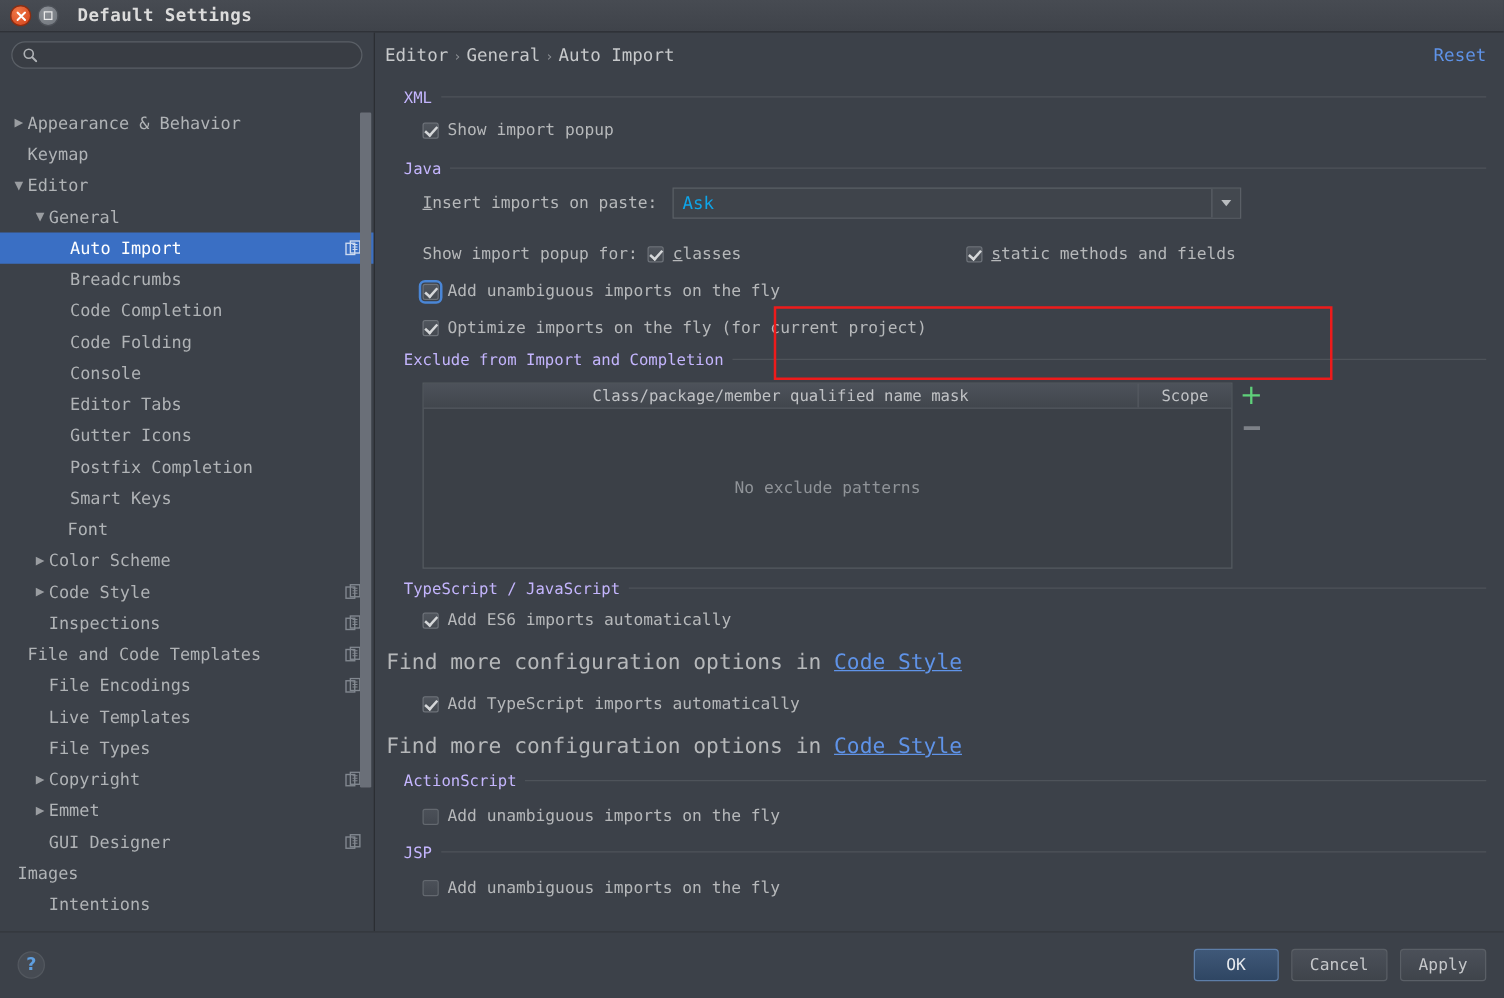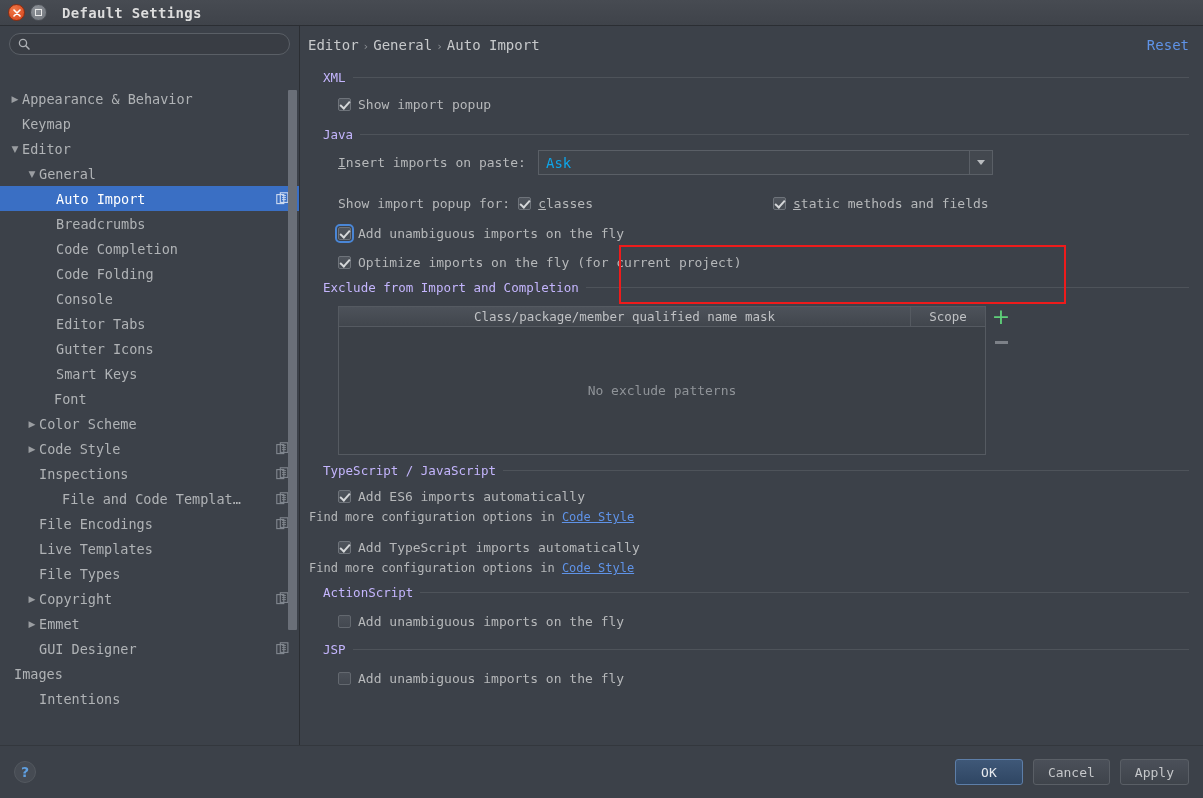--- a/index.html
+++ b/index.html
@@ -128,21 +128,21 @@
        font-size:12.5px;color:#c0c2c5;}
   .th.c1{ flex:1; border-right:1px solid #555a61;}
   .th.c2{ width:74px; }
   .tbl-body{ height:127px; display:flex;align-items:center;justify-content:center;
              color:#8f9398; font-size:13px;}
   .tbl-side{ width:30px; display:flex;flex-direction:column;align-items:center; padding-top:1px;}
   .plus-btn{ color:#5fd07a; font-size:22px; line-height:20px; cursor:pointer;
              font-family:"DejaVu Sans",sans-serif; }
   .minus-btn{ width:13px;height:3px;background:#7d8188; margin-top:14px; cursor:pointer;}
 
-  .hint{ font-size:12px; color:#b6b8ba; margin:2px 0 0 1px;}
+  .hint{ font-size:17px; color:#b6b8ba; margin:12px 0 0 1px;}
   .hint a{ color:#5f93e8; text-decoration:underline; cursor:pointer;}
 
   
   .footer{
     position:absolute; left:0; right:0; bottom:0; height:53px;
     background:#3c4149; border-top:1px solid #33373d;
     display:flex; align-items:center; padding:0 14px;
   }
   .help{
     width:22px;height:22px;border-radius:50%;
@@ -238,20 +238,24 @@
         <div class="tree-item" style="padding-left: 42px;">
           <span class="arrow"></span>
           <span class="lbl">Editor Tabs</span>
         </div>
         <div class="tree-item" style="padding-left: 42px;">
           <span class="arrow"></span>
           <span class="lbl">Gutter Icons</span>
         </div>
         <div class="tree-item" style="padding-left: 42px;">
           <span class="arrow"></span>
+          <span class="lbl">Postfix Completion</span>
+        </div>
+        <div class="tree-item" style="padding-left: 42px;">
+          <span class="arrow"></span>
           <span class="lbl">Smart Keys</span>
         </div>
         <div class="tree-item" style="padding-left: 40px;">
           <span class="arrow"></span>
           <span class="lbl">Font</span>
         </div>
         <div class="tree-item" style="padding-left: 25px;">
           <span class="arrow">▶</span>
           <span class="lbl">Color Scheme</span>
         </div>
@@ -266,21 +270,21 @@
         </div>
         <div class="tree-item" style="padding-left: 25px;">
           <span class="arrow"></span>
           <span class="lbl">Inspections</span>
           <svg width="13" height="13" viewBox="0 0 13 13" class="copy-ico">
             <rect x="0.8" y="2.6" width="7" height="9" fill="none" stroke="#9aa0a8" stroke-width="1.1"></rect>
             <rect x="4.3" y="0.8" width="7.6" height="9.6" fill="none" stroke="#9aa0a8" stroke-width="1.1"></rect>
             <path d="M6 3.6h4 M6 5.6h4 M6 7.6h4" stroke="#9aa0a8" stroke-width="0.9"></path>
           </svg>
         </div>
-        <div class="tree-item" style="padding-left: 18px; gap: 30px;">
+        <div class="tree-item" style="padding-left: 8px;">
           <span class="arrow"></span>
           <span class="lbl">File and Code Templates</span>
           <svg width="13" height="13" viewBox="0 0 13 13" class="copy-ico">
             <rect x="0.8" y="2.6" width="7" height="9" fill="none" stroke="#9aa0a8" stroke-width="1.1"></rect>
             <rect x="4.3" y="0.8" width="7.6" height="9.6" fill="none" stroke="#9aa0a8" stroke-width="1.1"></rect>
             <path d="M6 3.6h4 M6 5.6h4 M6 7.6h4" stroke="#9aa0a8" stroke-width="0.9"></path>
           </svg>
         </div>
         <div class="tree-item" style="padding-left: 25px;">
           <span class="arrow"></span>

